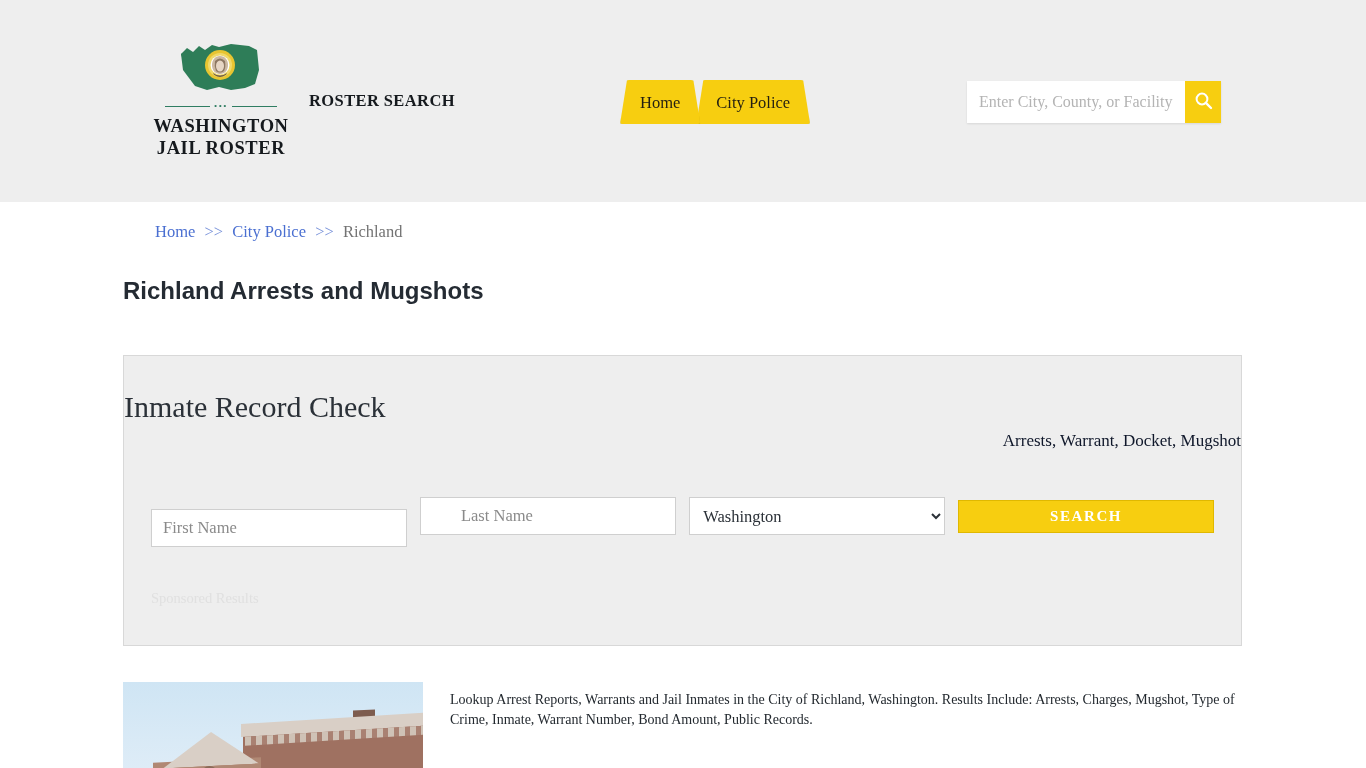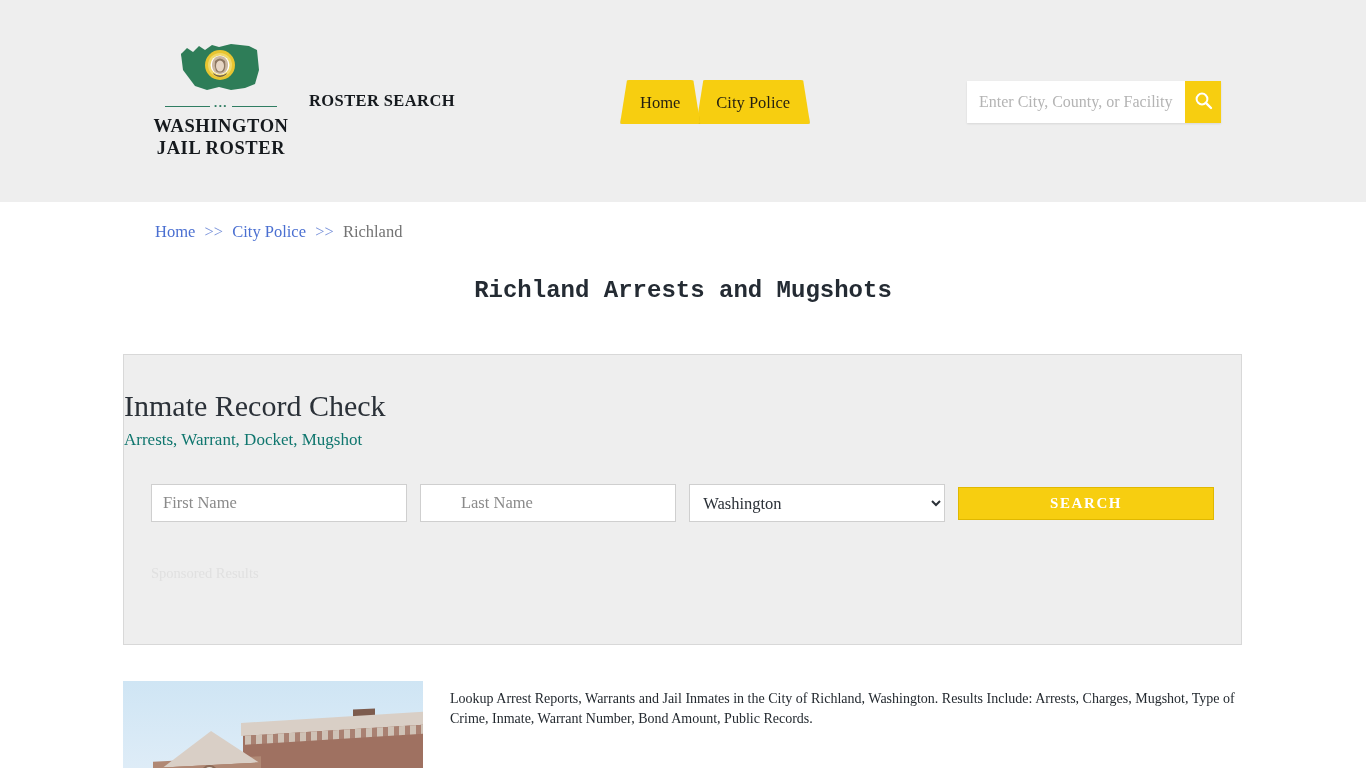--- a/index.html
+++ b/index.html
@@ -157,22 +157,21 @@
   }
   .breadcrumb a {
     color: #4a6fd1;
     text-decoration: none;
   }
   .breadcrumb .sep { color: #7a93da; margin: 0 5px; }
   .breadcrumb .current { color: #737373; font-weight: normal; }
 
   .page-title {
     margin: 35px 0 12px 0;
-    text-align: center;
-    font-family: Liberation Mono, monospace;
+    font-family: Liberation Sans, sans-serif;
     font-weight: bold;
     font-size: 24px;
     color: #242b33;
   }
 
   
   .panel {
     margin: 50px 0 0 0;
     width: 1119px;
     height: 291px;
@@ -183,44 +182,44 @@
   .panel-title {
     text-align: left;
     font-family: "Liberation Serif", "DejaVu Serif", serif;
     font-size: 30px;
     color: #2b3138;
     padding-top: 34px;
     font-weight: normal;
     margin: 0;
   }
   .panel-sub {
-    text-align: left;
+    text-align: right;
     font-family: "Liberation Serif", "DejaVu Serif", serif;
     font-size: 17px;
-    color: #0f766e;
+    color: #0f172a;
     margin: 7px 0 0 0;
   }
   .form-row {
     display: flex;
     align-items: center;
     gap: 13px;
     padding: 34px 27px 0 27px;
   }
   .form-row input[type=text] {
     height: 38px;
     border: 1px solid #cfcfcf;
     background: #fff;
     padding: 0 11px;
     font-family: "Liberation Serif", "DejaVu Serif", serif;
     font-size: 16.5px;
     color: #333;
     outline: none;
   }
   .form-row input[type=text]::placeholder { color: #8a8a8a; }
-  #first-name { width: 258px; }
+  #first-name { width: 258px; margin-top: 24px; }
   #last-name  { width: 258px; padding-left: 40px; }
   .form-row select {
     width: 258px;
     height: 38px;
     border: 1px solid #cfcfcf;
     background: #fff;
     padding: 0 9px;
     font-family: "Liberation Serif", "DejaVu Serif", serif;
     font-size: 16.5px;
     color: #2b3138;

